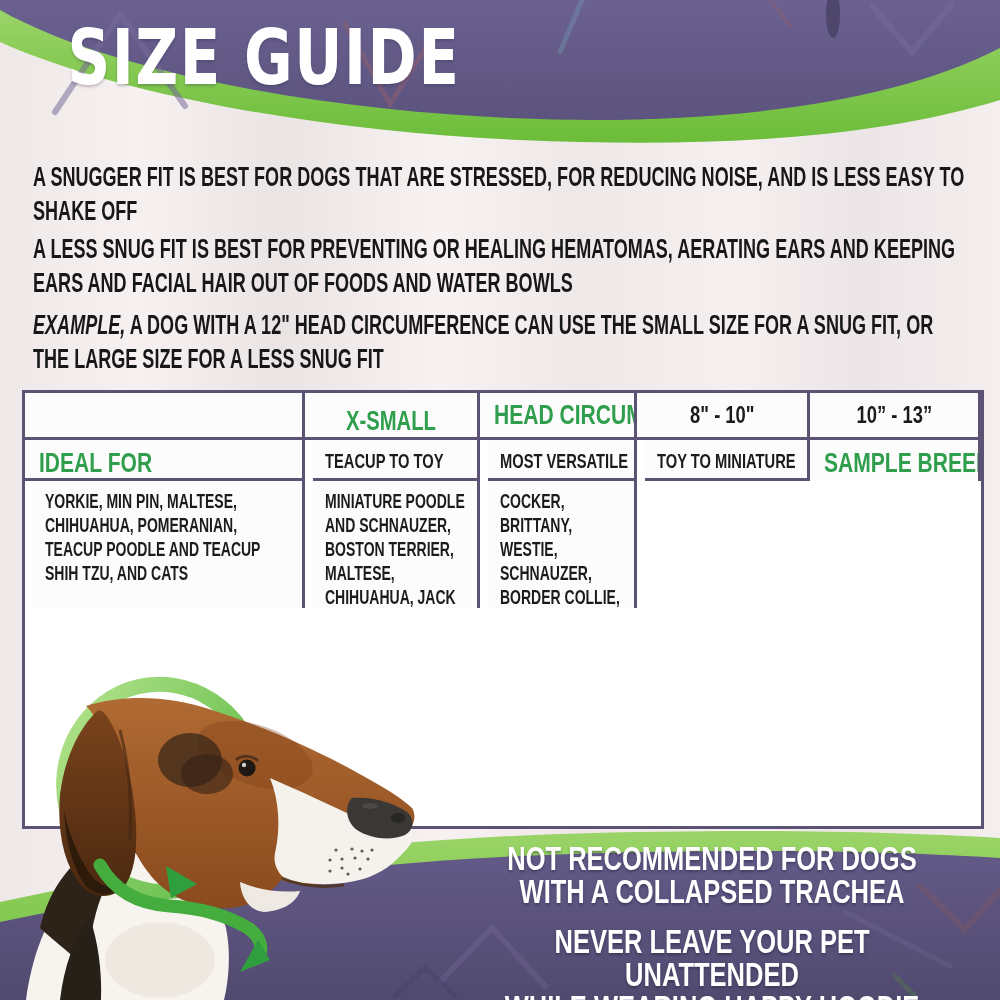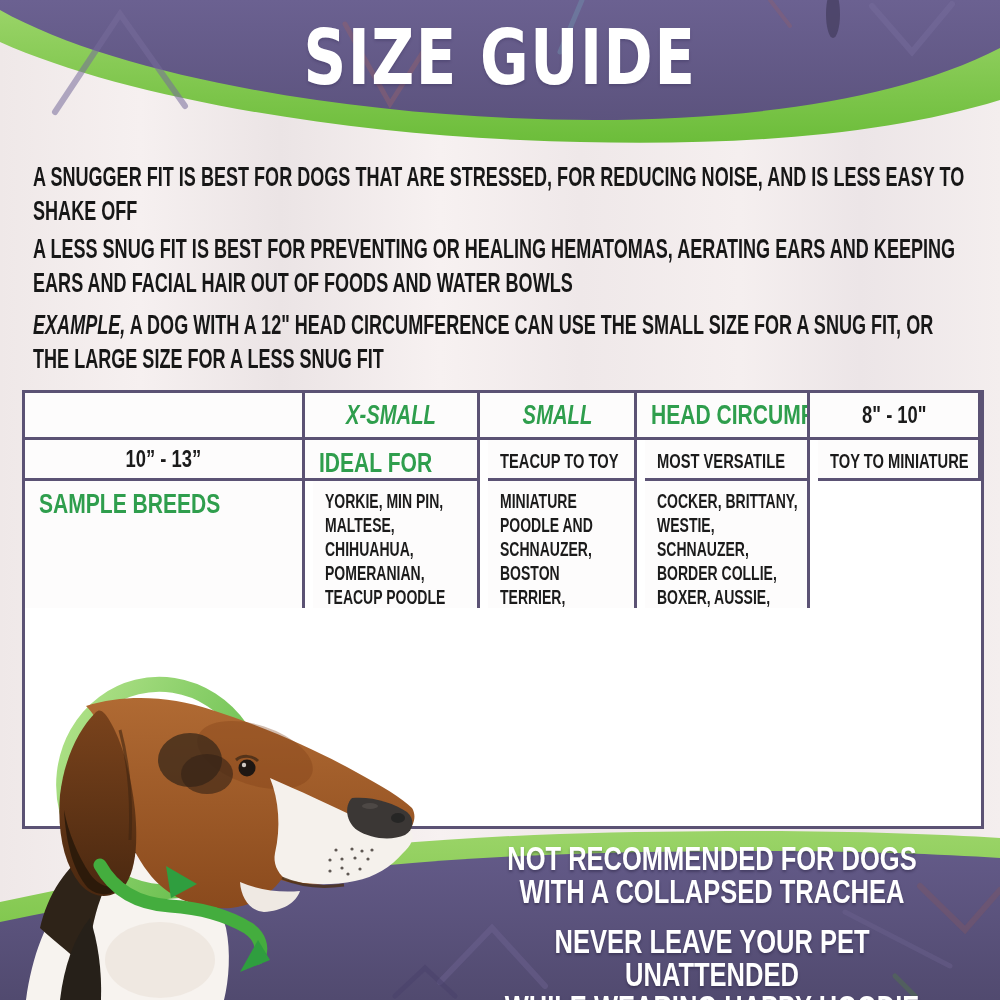--- a/index.html
+++ b/index.html
@@ -5,21 +5,21 @@
   html,body{margin:0;padding:0;background:#d9d4d6;}
   .canvas{
     position:relative;width:1000px;height:1000px;overflow:hidden;
     font-family:"Liberation Sans",sans-serif;
     background:linear-gradient(90deg,#efe8e8 0%,#f6f0f0 14%,#ebe4e5 28%,#f7f1f1 44%,
                #efe8e9 58%,#f5efef 74%,#ece5e7 86%,#f4eeee 100%);
   }
   svg{display:block}
   .layer{position:absolute;left:0;top:0;}
   
-  .title-wrap{position:absolute;top:18px;left:0;right:0;text-align:center;z-index:5;}
+  .title-wrap{position:absolute;top:18px;left:12px;right:0;z-index:5;}
   .title-wrap span{
     display:inline-block;transform:scaleX(.78);transform-origin:center top;
     font-family:"DejaVu Sans",sans-serif;font-weight:800;font-size:76px;line-height:80px;
     color:#ffffff;letter-spacing:2px;text-shadow:0 2px 3px rgba(40,30,70,.25);
   }
   
   .intro{position:absolute;left:33px;top:160px;z-index:4;}
   .para{
     width:1446px;transform:scaleX(.645);transform-origin:0 0;
     font-weight:bold;font-size:28px;line-height:34px;color:#171717;
@@ -31,21 +31,21 @@
   .size-table{
     position:absolute;left:22px;top:390px;width:962px;z-index:2;
     display:grid;grid-template-columns:280px 175px 157px 173px 171px;
     grid-template-rows:47px 41px 127px 218px;
     background:#ffffff;border:3px solid #5b5274;box-sizing:border-box;
   }
   .cell{border-right:3px solid #5b5274;border-bottom:3px solid #5b5274;
         box-sizing:border-box;overflow:hidden;background:#fdfcfc;}
   .cell.lastcol{border-right:none;}
   .cell.lastrow{border-bottom:none;}
-  .chead{display:flex;align-items:center;justify-content:center;font-style:italic;}
+  .chead{display:flex;align-items:flex-end;justify-content:center;}
   .chead span{display:inline-block;transform:scaleX(.75);transform-origin:center;
     color:#2f9e4d;font-weight:bold;font-size:27px;}
   .rlabel{padding:8px 0 0 14px;}
   .rlabel span{display:inline-block;transform:scaleX(.78);transform-origin:left top;
     color:#2f9e4d;font-weight:bold;font-size:27px;white-space:nowrap;}
   .rlabel.vcent{display:flex;align-items:center;padding-top:0;}
   .cval{display:flex;align-items:center;justify-content:center;}
   .cval span{display:inline-block;transform:scaleX(.8);transform-origin:center;
     font-weight:bold;font-size:23px;color:#1b1b1b;white-space:nowrap;}
   .ctext{padding:8px 6px 4px 12px;margin-left:8px;}
@@ -102,23 +102,20 @@
     <p class="para">A SNUGGER FIT IS BEST FOR DOGS THAT ARE STRESSED, FOR REDUCING NOISE, AND IS LESS EASY TO SHAKE OFF</p>
     <p class="para">A LESS SNUG FIT IS BEST FOR PREVENTING OR HEALING HEMATOMAS, AERATING EARS AND KEEPING EARS AND FACIAL HAIR OUT OF FOODS AND WATER BOWLS</p>
     <p class="para example"><span class="em-italic">EXAMPLE,</span><span> A DOG WITH A 12" HEAD CIRCUMFERENCE CAN USE THE SMALL SIZE FOR A SNUG FIT, OR THE LARGE SIZE FOR A LESS SNUG FIT</span></p>
   </div>
 
   <div class="size-table">
 
     <div class="cell chead"></div>
     <div class="cell chead">
         <span>X-SMALL</span>
-      </div>
-    <div class="cell chead">
-        <span>SMALL</span>
       </div>
 
     <div class="cell rlabel vcent">
         <span>HEAD CIRCUMFERENCE</span>
       </div>
     <div class="cell cval">
         <span>8" - 10"</span>
       </div>
     <div class="cell cval">
         <span>10” - 13”</span>

